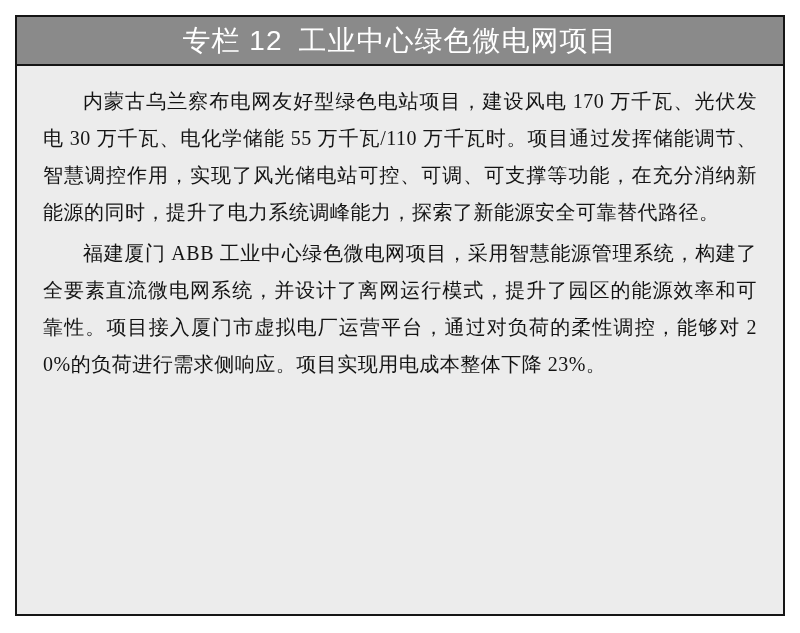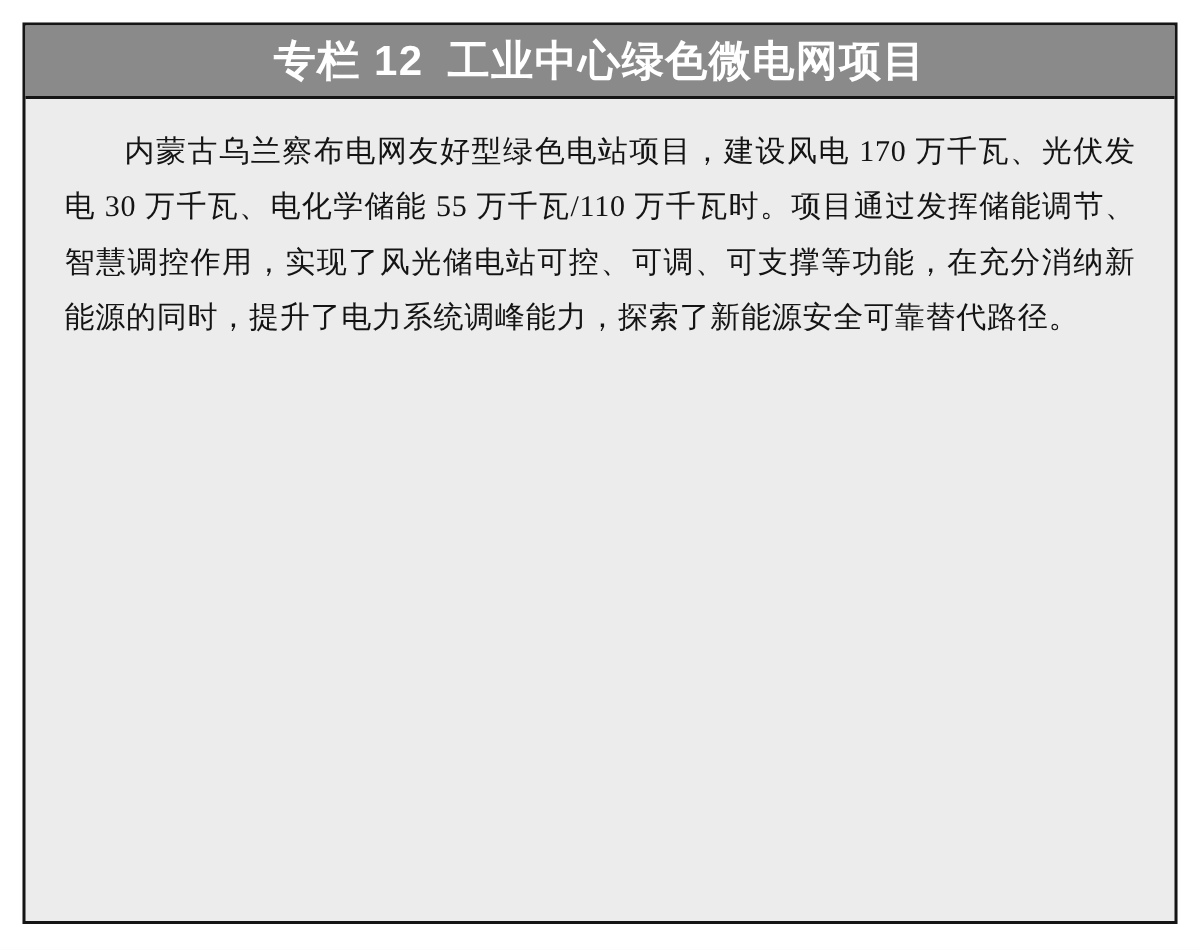--- a/index.html
+++ b/index.html
@@ -31,21 +31,21 @@
     box-sizing: border-box;
     height: 49px;
     background: #8a8a8a;
     border-bottom: 2px solid #151515;
     display: flex;
     align-items: center;
     justify-content: center;
     gap: 16px;
     color: #ffffff;
     font-family: "Liberation Sans", "DejaVu Sans", sans-serif;
-    font-weight: bold;
+    font-weight: normal;
     font-size: 28px;
     letter-spacing: 1px;
   }
   .box-body {
     box-sizing: border-box;
     padding: 13px 22px 0 22px;
     color: #141414;
   }
   .para {
     margin: 4px;
@@ -62,15 +62,16 @@
 <body>
 
 <div class="page">
   <div class="feature-box">
     <div class="box-header">
       <span>专栏 12</span>
       <span>工业中心绿色微电网项目</span>
     </div>
     <div class="box-body">
       <p class="para">内蒙古乌兰察布电网友好型绿色电站项目，建设风电 170 万千瓦、光伏发电 30 万千瓦、电化学储能 55 万千瓦/110 万千瓦时。项目通过发挥储能调节、智慧调控作用，实现了风光储电站可控、可调、可支撑等功能，在充分消纳新能源的同时，提升了电力系统调峰能力，探索了新能源安全可靠替代路径。</p>
+      <p class="para">福建厦门 ABB 工业中心绿色微电网项目，采用智慧能源管理系统，构建了全要素直流微电网系统，并设计了离网运行模式，提升了园区的能源效率和可靠性。项目接入厦门市虚拟电厂运营平台，通过对负荷的柔性调控，能够对 20%的负荷进行需求侧响应。项目实现用电成本整体下降 23%。</p>
     </div>
   </div>
 </div>
 
 </body></html>

